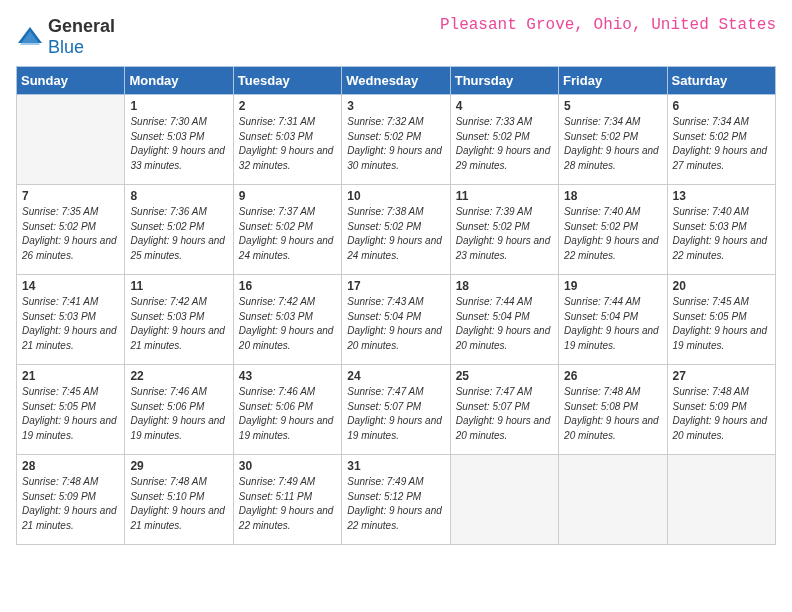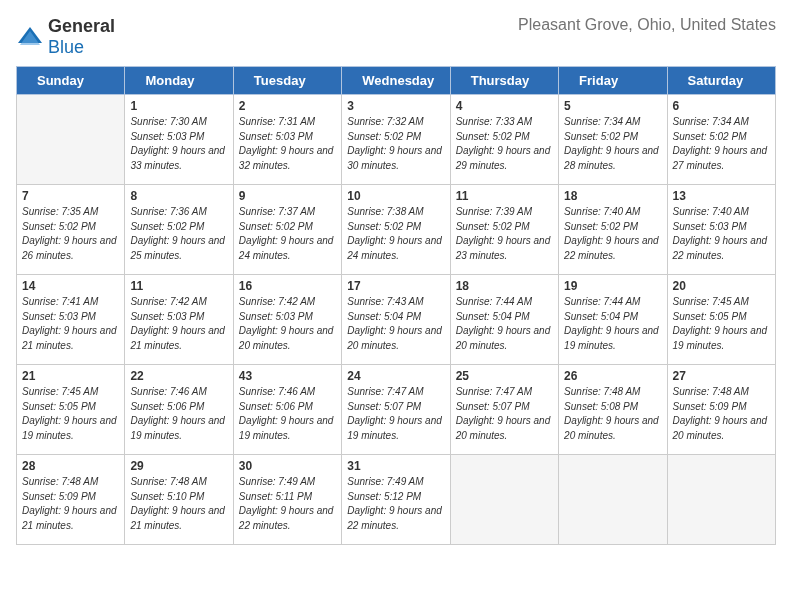--- a/index.html
+++ b/index.html
@@ -39,33 +39,34 @@
     .title-section {
       text-align: right;
     }
     .month-title {
       font-size: 36px;
       font-weight: bold;
       color: #333;
     }
     .location-title {
       font-size: 16px;
-      color: #737373;
+      color: #ec4899;
+      font-family: Liberation Mono, monospace;
     }
     table {
       width: 100%;
       border-collapse: collapse;
       table-layout: fixed;
     }
     th {
       background-color: #2d6db5;
       color: #fff;
       font-size: 13px;
       font-weight: bold;
-      padding: 6px 20px;
+      padding: 6px 4px;
       text-align: left;
       border: 1px solid #b0c4de;
     }
     td {
       border: 1px solid #ccc;
       vertical-align: top;
       padding: 4px 5px;
       min-height: 80px;
       height: 90px;
       font-size: 10.5px;

